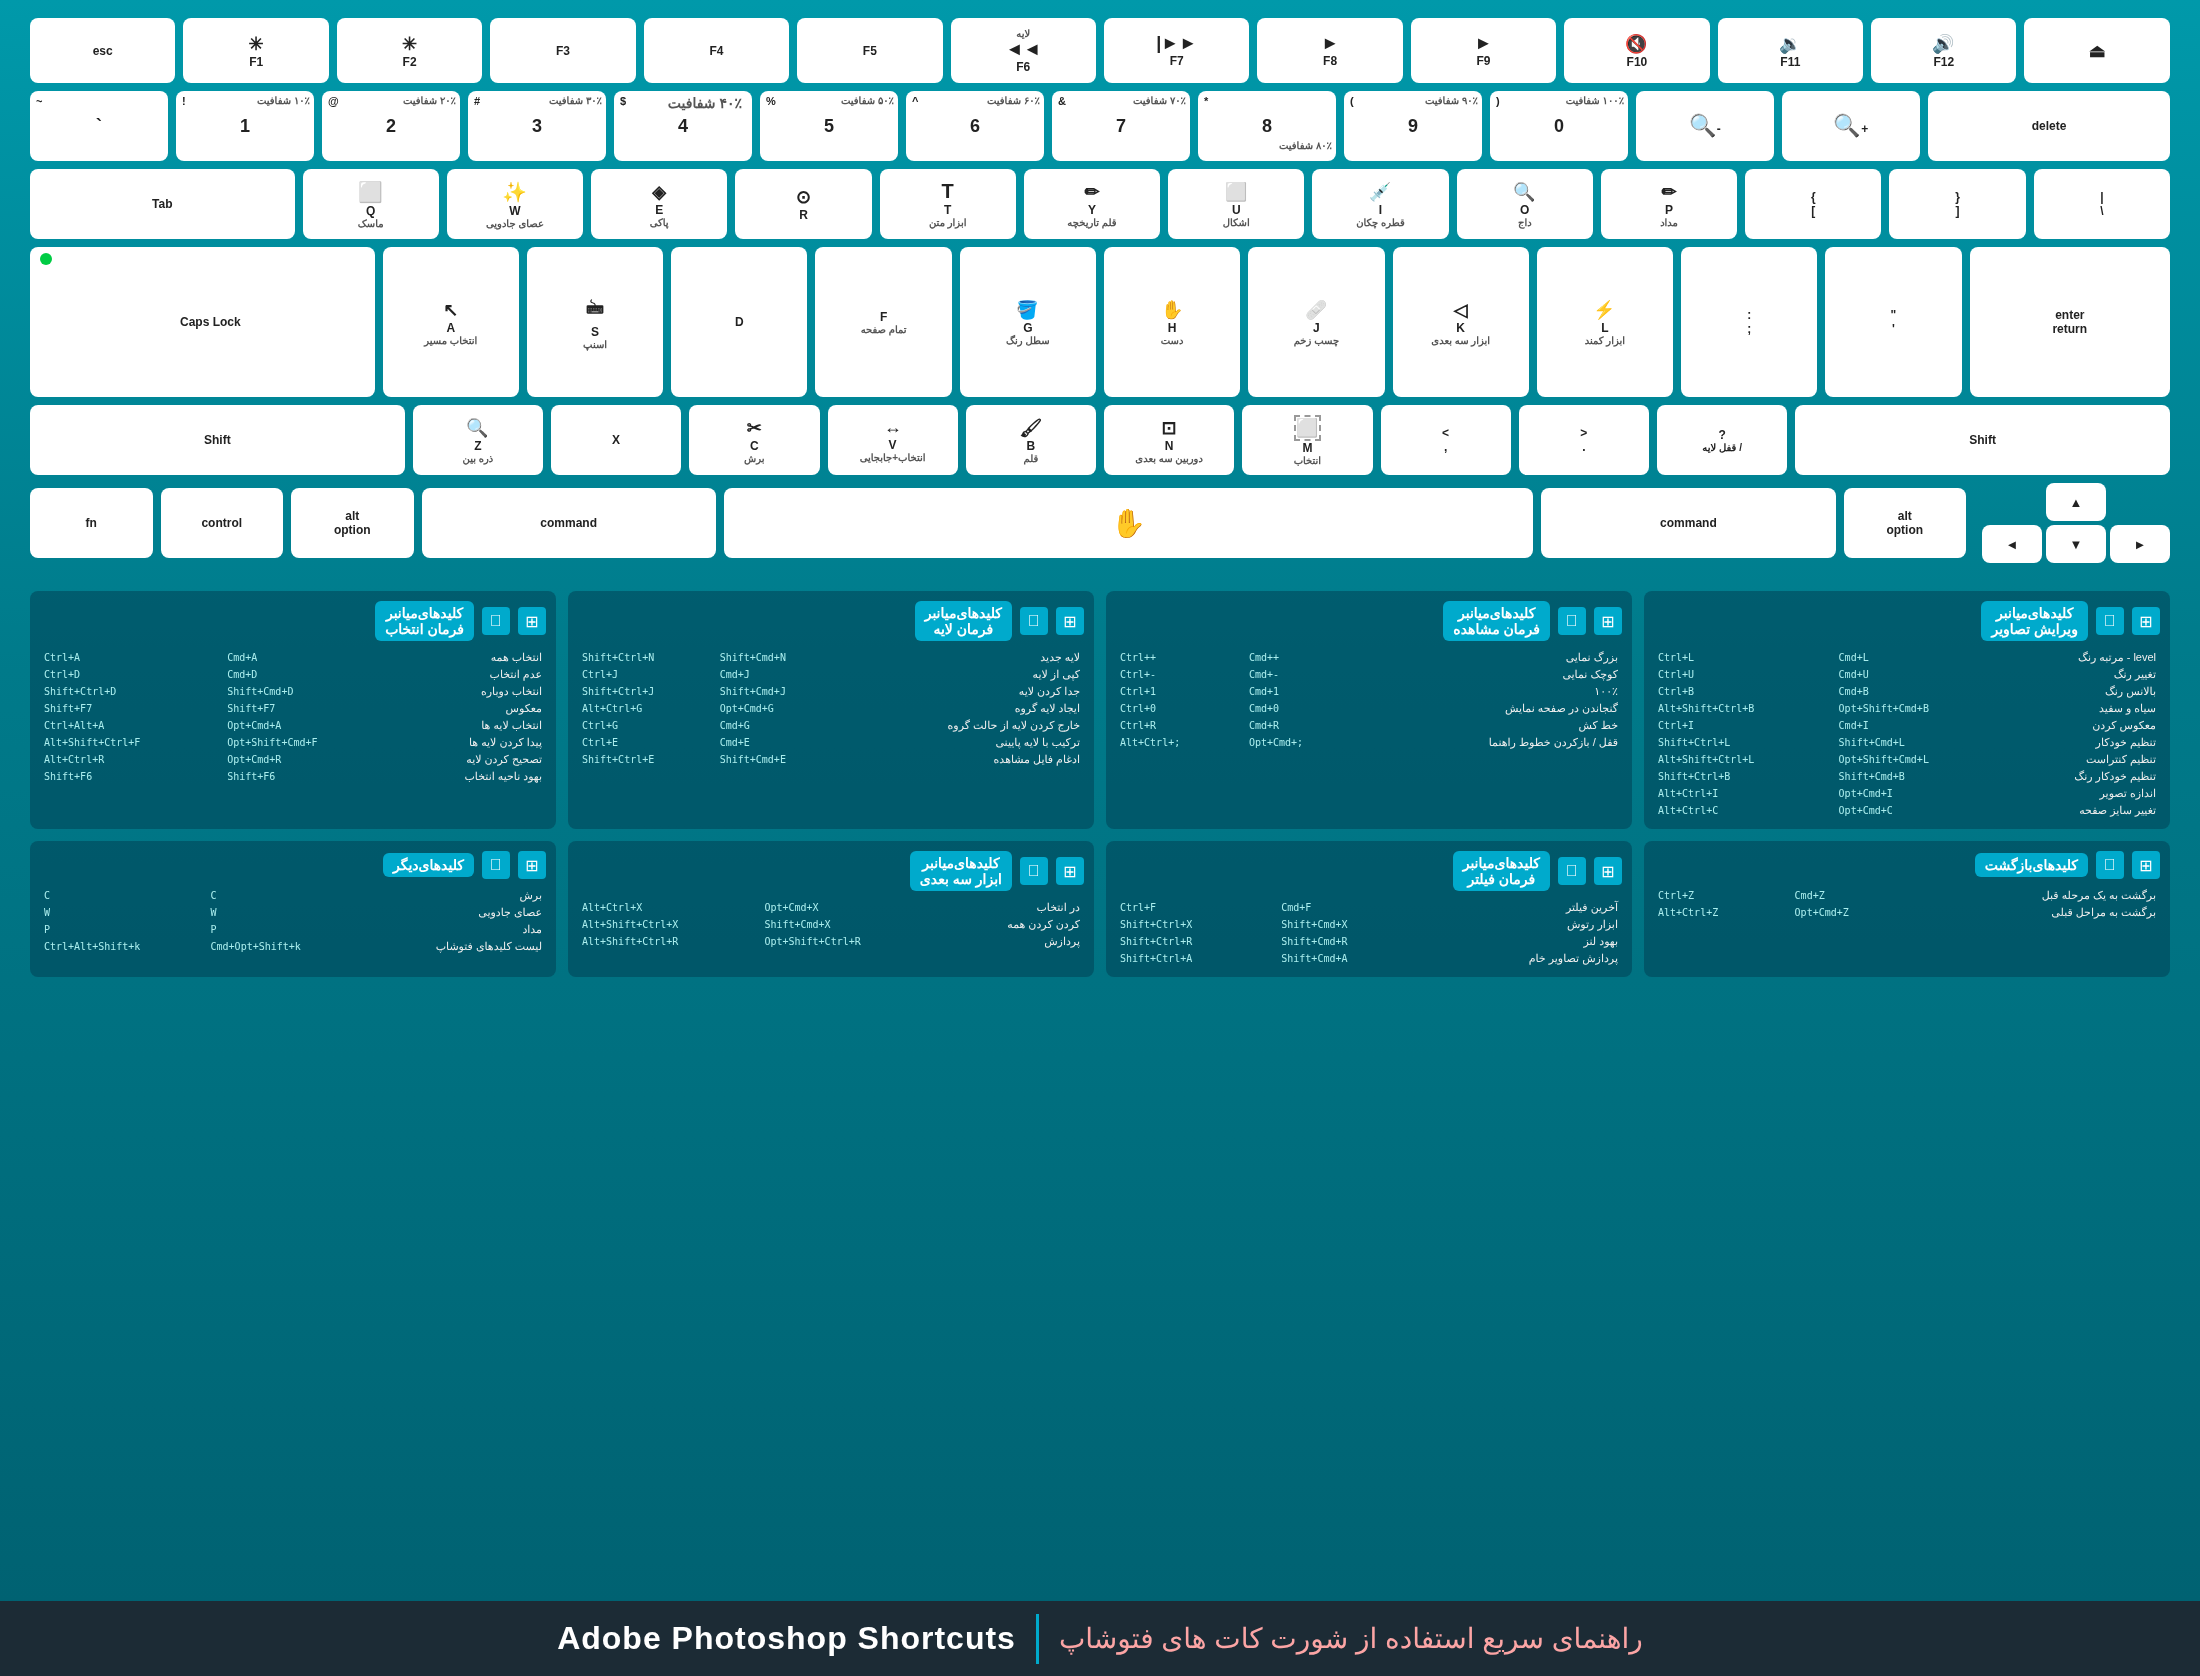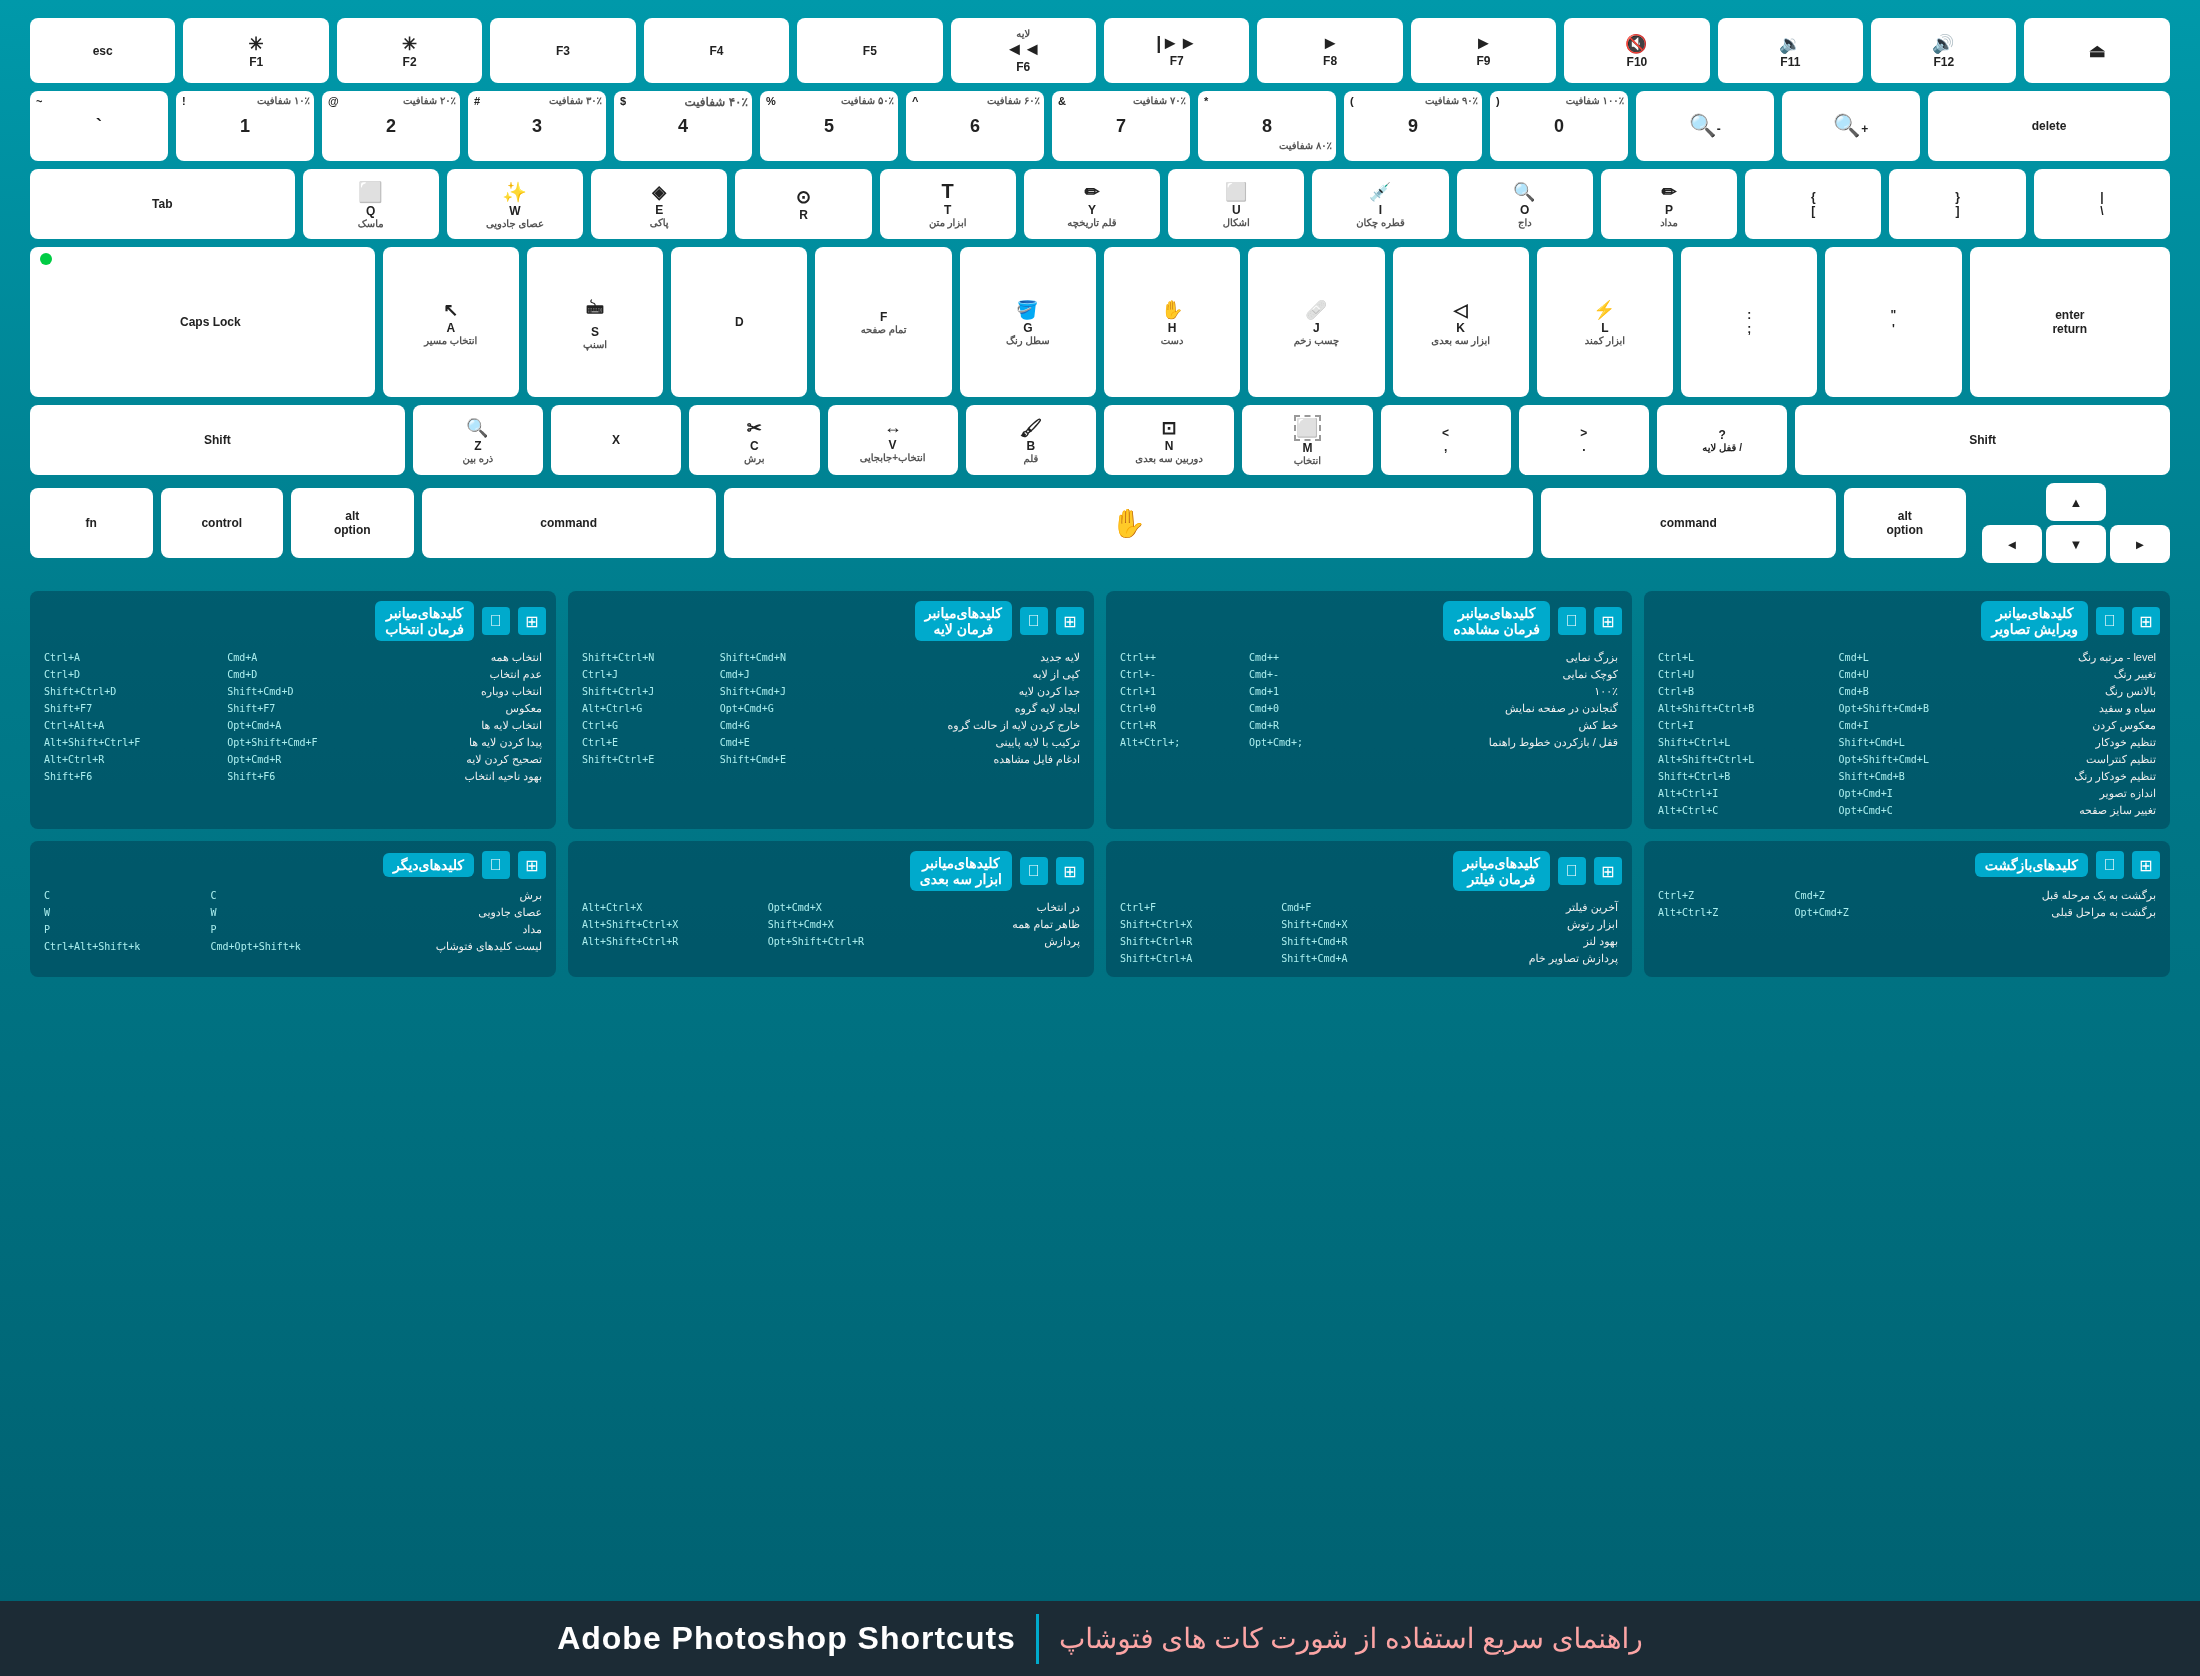--- a/index.html
+++ b/index.html
@@ -248,21 +248,21 @@
       <span style="font-size:10px;color:#555;position:absolute;top:4px;right:4px;direction:rtl;">۲۰٪ شفافیت</span>
       <span style="font-size:18px;font-weight:bold;">2</span>
     </div>
     <div class="key normal" style="min-width:100px;position:relative;">
       <span class="top-left">#</span>
       <span style="font-size:10px;color:#555;position:absolute;top:4px;right:4px;direction:rtl;">۳۰٪ شفافیت</span>
       <span style="font-size:18px;font-weight:bold;">3</span>
     </div>
     <div class="key normal" style="min-width:100px;position:relative;">
       <span class="top-left">$</span>
-      <span style="font-size:12px;color:#555;position:absolute;top:4px;right:4px;direction:rtl;">۴۰٪ شفافیت</span>
+      <span style="font-size:14px;color:#555;position:absolute;top:4px;right:10px;direction:rtl;">۴۰٪ شفافیت</span>
       <span style="font-size:18px;font-weight:bold;">4</span>
     </div>
     <div class="key normal" style="min-width:100px;position:relative;">
       <span class="top-left">%</span>
       <span style="font-size:10px;color:#555;position:absolute;top:4px;right:4px;direction:rtl;">۵۰٪ شفافیت</span>
       <span style="font-size:18px;font-weight:bold;">5</span>
     </div>
     <div class="key normal" style="min-width:100px;position:relative;">
       <span class="top-left">^</span>
       <span style="font-size:10px;color:#555;position:absolute;top:4px;right:4px;direction:rtl;">۶۰٪ شفافیت</span>
@@ -782,21 +782,21 @@
     <table class="shortcut-table">
       <tbody>
           <tr>
             <td>Alt+Ctrl+X</td>
             <td>Opt+Cmd+X</td>
             <td>در انتخاب</td>
           </tr>
       <tr>
             <td>Alt+Shift+Ctrl+X</td>
             <td>Shift+Cmd+X</td>
-            <td>ظاهر تمام همه</td>
+            <td>کردن کردن همه</td>
           </tr>
       <tr>
             <td>Alt+Shift+Ctrl+R</td>
             <td>Opt+Shift+Ctrl+R</td>
             <td>پردازش</td>
           </tr>
     </tbody>
       </table>
   </div>
 

